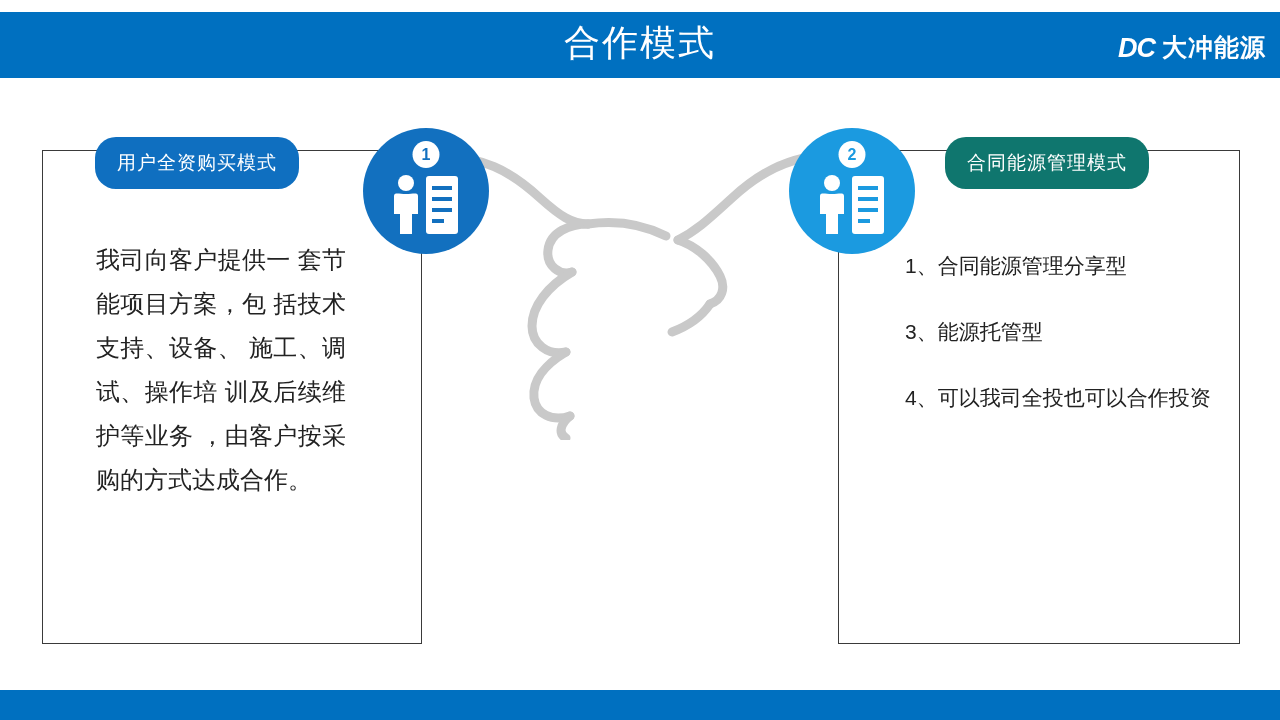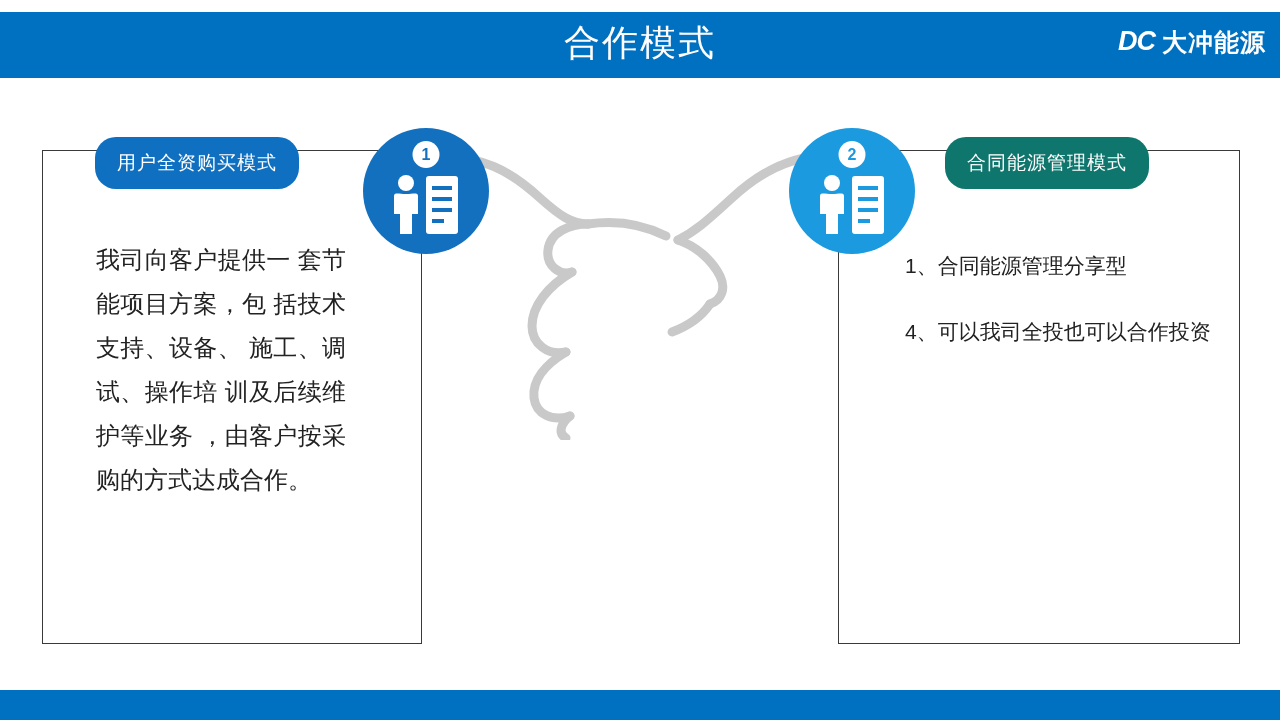--- a/index.html
+++ b/index.html
@@ -34,21 +34,21 @@
     color: #ffffff;
     font-size: 36px;
     letter-spacing: 2px;
   }
   .logo {
     position: absolute;
     right: 14px;
     top: 14px;
     height: 38px;
     display: flex;
-    align-items: flex-start;
+    align-items: flex-end;
     color: #ffffff;
   }
   .logo-dc {
     font-size: 27px;
     font-weight: bold;
     font-style: italic;
     letter-spacing: -1px;
     margin-right: 7px;
   }
   .logo-cn {
@@ -217,20 +217,21 @@
 </svg>
 
 <div class="panel panel-left"></div>
 <div class="pill pill-left">用户全资购买模式</div>
 <div class="body-text text-left">我司向客户提供一 套节能项目方案，包 括技术支持、设备、 施工、调试、操作培 训及后续维护等业务 ，由客户按采购的方式达成合作。</div>
 
 <div class="panel panel-right"></div>
 <div class="pill pill-right">合同能源管理模式</div>
 <div class="list-right">
   <div class="item">1、合同能源管理分享型</div>
+  <div class="item">3、能源托管型</div>
   <div class="item">4、可以我司全投也可以合作投资</div>
 </div>
 
 <div class="circle circle-1">
   <div class="circle-badge">1</div>
   <svg class="icon-person-doc" width="72" height="62" viewBox="0 0 72 62">
     <circle cx="16" cy="9" r="8" fill="#ffffff"></circle>
     <path d="M4 22 C4 18 9 20 16 20 C23 20 28 18 28 22 L28 40 L22 40 L22 60 L10 60 L10 40 L4 40 Z" fill="#ffffff"></path>
     <rect x="36" y="2" width="32" height="58" rx="3" fill="#ffffff"></rect>
     <rect x="42" y="12" width="20" height="4" fill="#1270bf"></rect>

